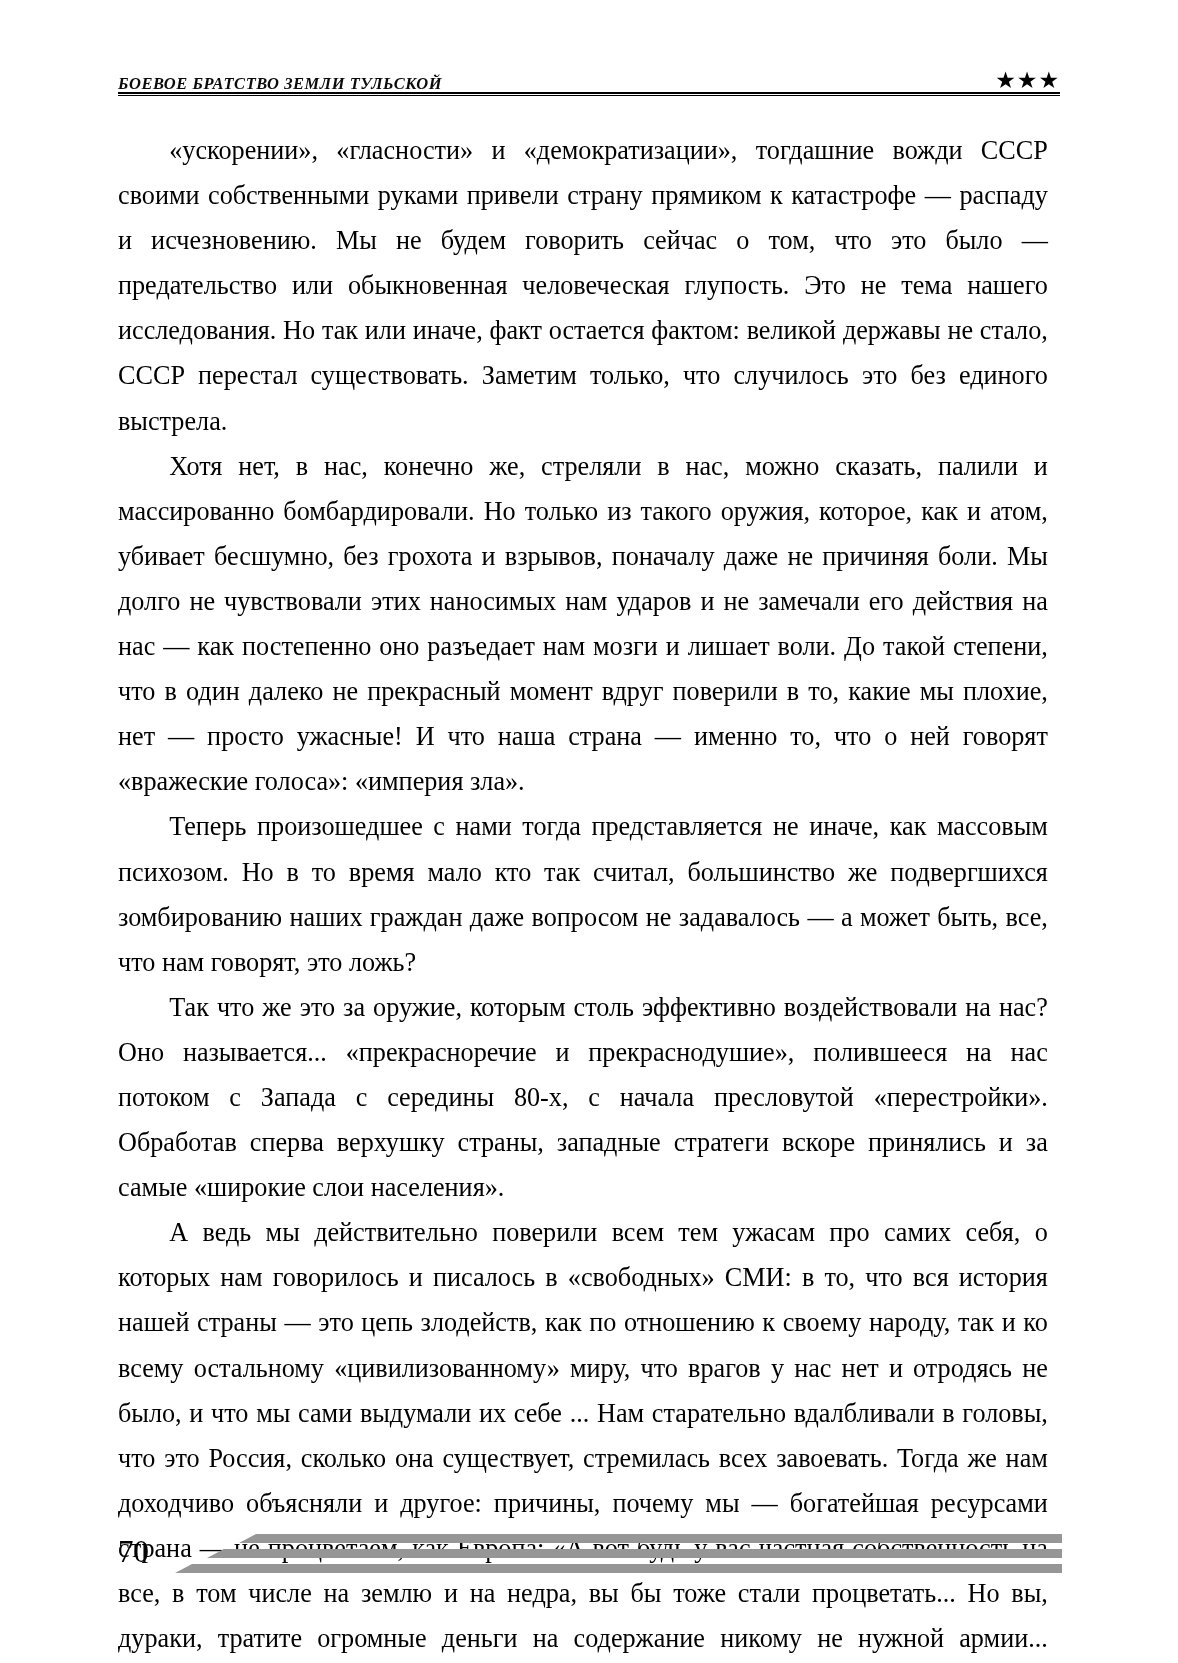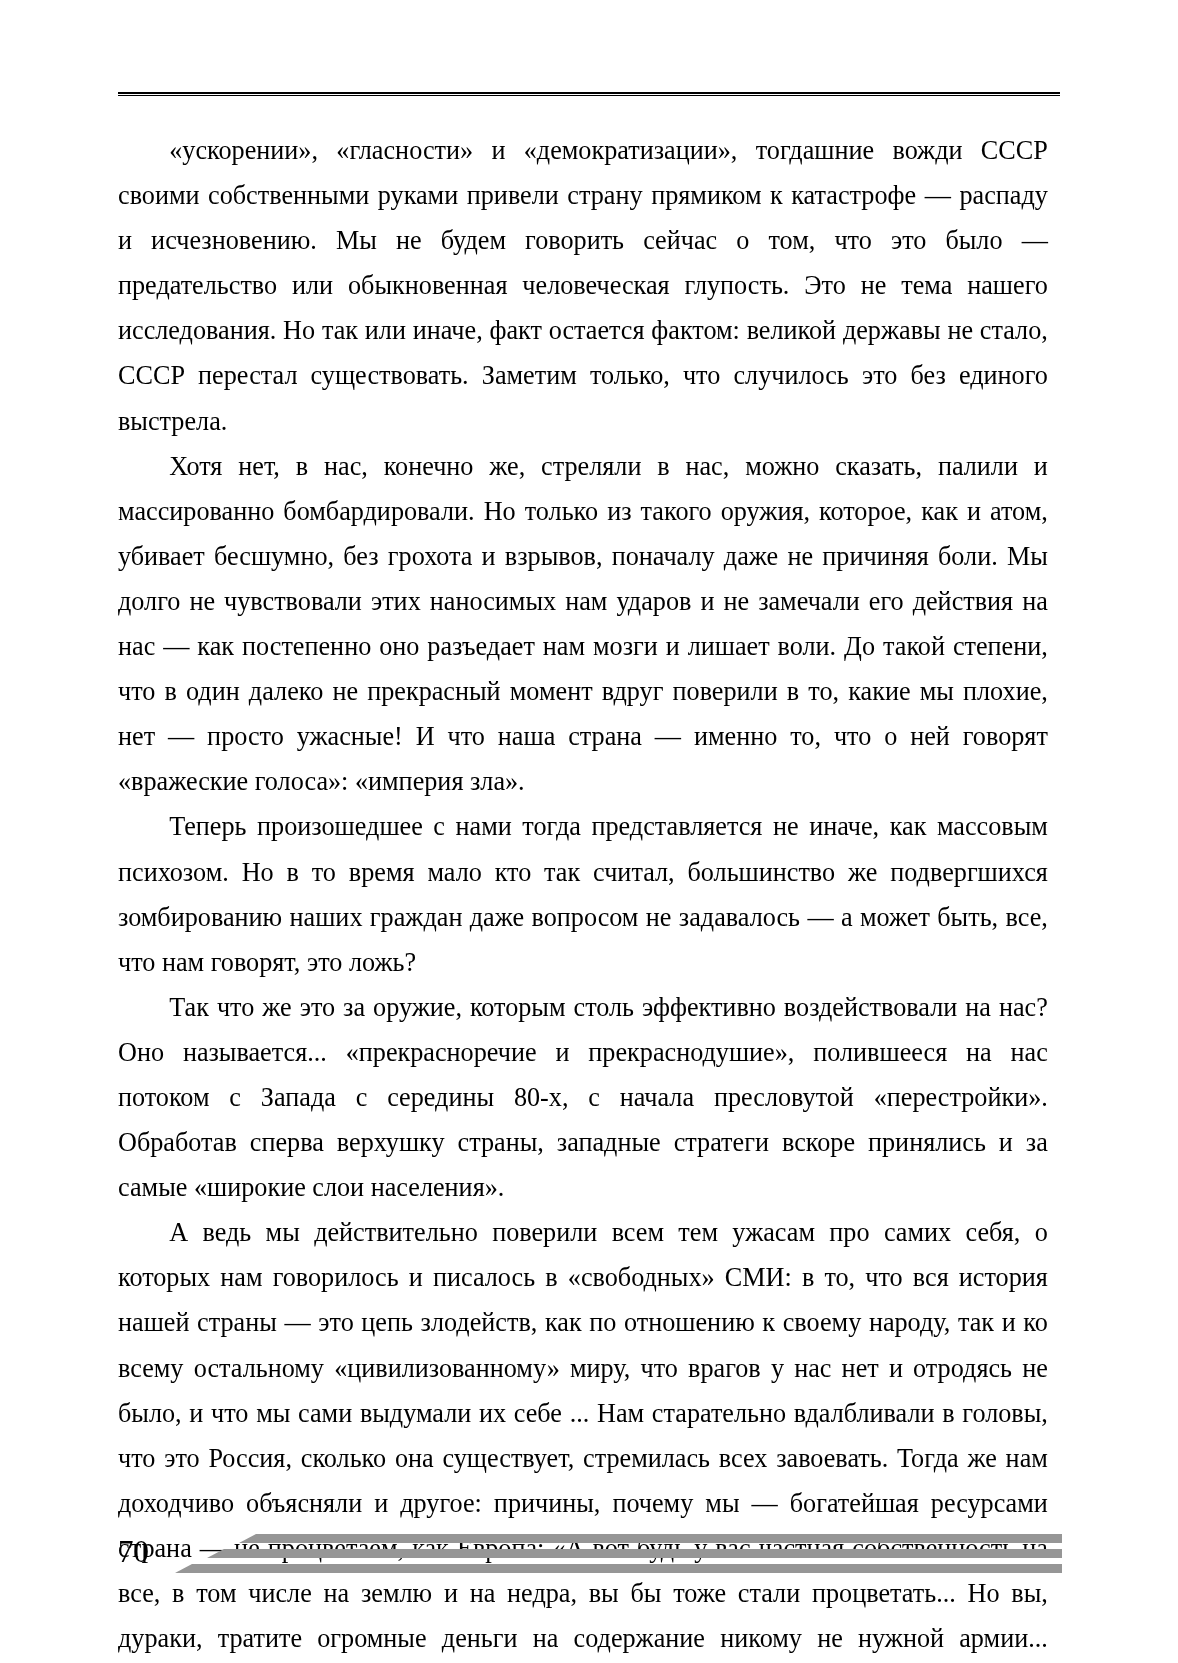--- a/index.html
+++ b/index.html
@@ -128,20 +128,24 @@
     border-style: solid;
     border-width: 0 0 9px 17px;
     border-color: transparent transparent #969696 transparent;
   }
 </style>
 </head>
 <body>
 
 <div class="page">
 
+  <div class="header">
+    <div class="header-title">БОЕВОЕ БРАТСТВО ЗЕМЛИ ТУЛЬСКОЙ</div>
+    <div class="header-stars">★★★</div>
+  </div>
   <div class="header-rule"></div>
 
   <div class="body-text">
     <p>«ускорении», «гласности» и «демократизации», тогдашние вожди СССР своими собственными руками привели страну прямиком к катастрофе — распаду и исчезновению. Мы не будем говорить сейчас о том, что это было — предательство или обыкновенная человеческая глупость. Это не тема нашего исследования. Но так или иначе, факт остается фактом: великой державы не стало, СССР перестал существовать. Заметим только, что случилось это без единого выстрела.</p>
     <p>Хотя нет, в нас, конечно же, стреляли в нас, можно сказать, палили и массированно бомбардировали. Но только из такого оружия, которое, как и атом, убивает бесшумно, без грохота и взрывов, поначалу даже не причиняя боли. Мы долго не чувствовали этих наносимых нам ударов и не замечали его действия на нас — как постепенно оно разъедает нам мозги и лишает воли. До такой степени, что в один далеко не прекрасный момент вдруг поверили в то, какие мы плохие, нет — просто ужасные! И что наша страна — именно то, что о ней говорят «вражеские голоса»: «империя зла».</p>
     <p>Теперь произошедшее с нами тогда представляется не иначе, как массовым психозом. Но в то время мало кто так считал, большинство же подвергшихся зомбированию наших граждан даже вопросом не задавалось — а может быть, все, что нам говорят, это ложь?</p>
     <p>Так что же это за оружие, которым столь эффективно воздействовали на нас? Оно называется... «прекрасноречие и прекраснодушие», полившееся на нас потоком с Запада с середины 80-х, с начала пресловутой «перестройки». Обработав сперва верхушку страны, западные стратеги вскоре принялись и за самые «широкие слои населения».</p>
     <p>А ведь мы действительно поверили всем тем ужасам про самих себя, о которых нам говорилось и писалось в «свободных» СМИ: в то, что вся история нашей страны — это цепь злодейств, как по отношению к своему народу, так и ко всему остальному «цивилизованному» миру, что врагов у нас нет и отродясь не было, и что мы сами выдумали их себе ... Нам старательно вдалбливали в головы, что это Россия, сколько она существует, стремилась всех завоевать. Тогда же нам доходчиво объясняли и другое: причины, почему мы — богатейшая ресурсами страна — не процветаем, как Европа: «А вот будь у вас частная собственность на все, в том числе на землю и на недра, вы бы тоже стали процветать... Но вы, дураки, тратите огромные деньги на содержание никому не нужной армии... Представьте, как вы заживете, если весь военный бюджет страны на-</p>
   </div>
 

